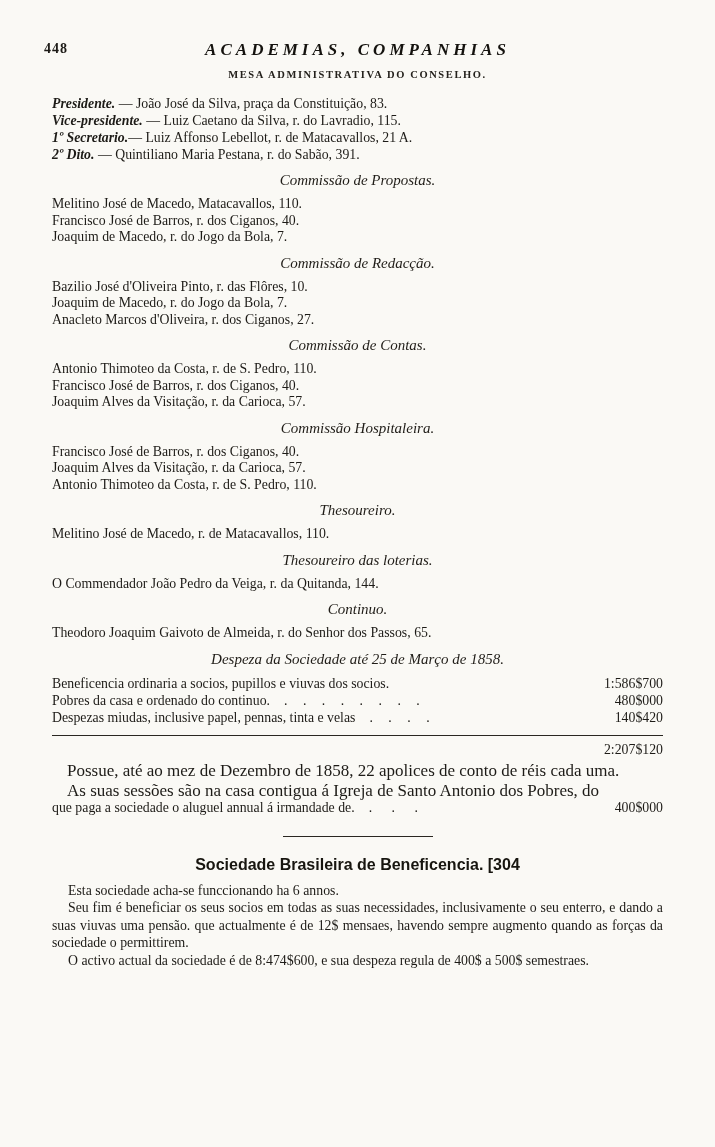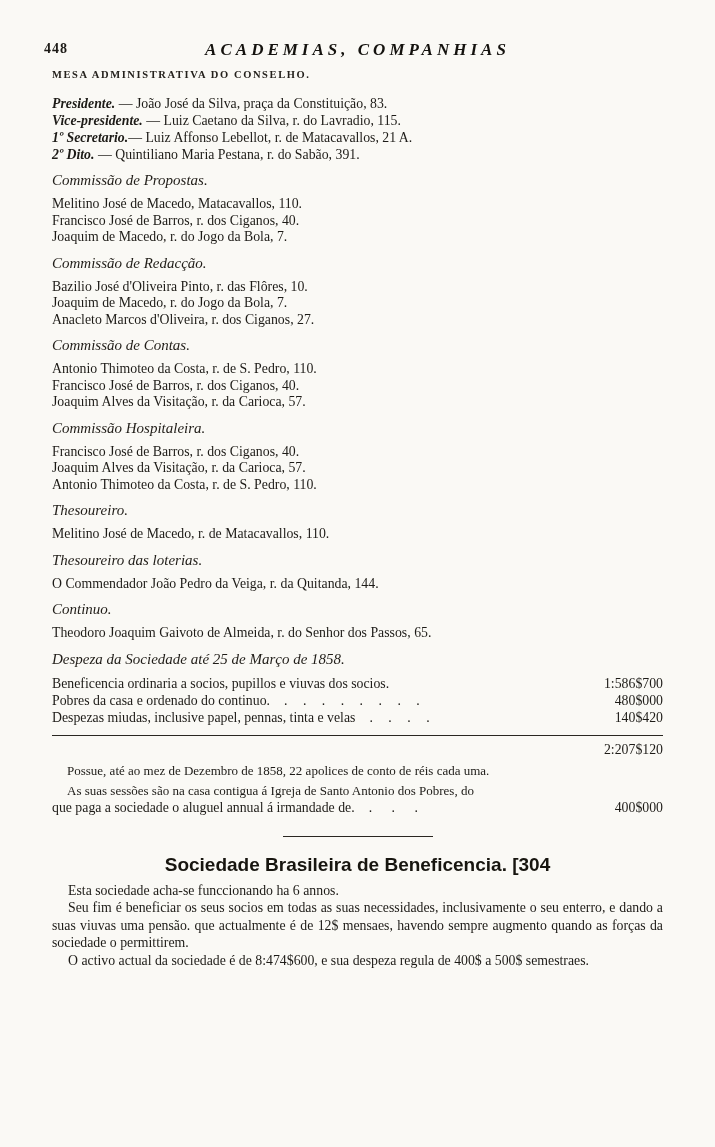--- a/index.html
+++ b/index.html
@@ -27,34 +27,36 @@
     font-weight:bold;font-size:14px;letter-spacing:1px;
   }
   .page-title{
     font-weight:bold;
     font-size:17px;
     letter-spacing:4px;
     color:#14120e;
     font-style:italic;
   }
   .subtitle{
+    text-align:center;
     font-weight:bold;
     font-size:10.5px;
     letter-spacing:1.6px;
     margin-bottom:15px;
     color:#24211c;
   }
   .officers{margin-bottom:2px;}
   .officer-line{
     font-size:13.8px;
     line-height:17px;
   }
   .officer-label{font-style:italic;font-weight:bold;}
   .section{margin-top:8px;}
   .section-heading{
+    text-align:center;
     font-style:italic;
     font-size:15px;
     line-height:19px;
     margin-bottom:6px;
     color:#201d18;
   }
   .member-line{
     font-size:13.8px;
     line-height:16.5px;
   }
@@ -79,42 +81,42 @@
     margin-top:9px;
     margin-bottom:5px;
   }
   .total-row{
     text-align:right;
     font-size:13.8px;
     line-height:17px;
     margin-bottom:4px;
   }
   .note{
-    font-size:13px;
+    font-size:17px;
     line-height:17px;
     text-align:justify;
     text-indent:15px;
     margin-top:3px;
   }
   .note-amount-line{
     display:flex;
     align-items:baseline;
     font-size:13.8px;
     line-height:17px;
   }
   .note-amount-line .exp-dots{letter-spacing:8px;}
   .divider{
     width:150px;
     border-top:1.5px solid #2a2722;
     margin:20px auto 18px auto;
   }
   .society-heading{
     text-align:center;
     font-weight:bold;
-    font-size:19px;
+    font-size:16px;
     line-height:19px;
     margin-bottom:8px;
     color:#17150f;
     font-family:"Liberation Sans","DejaVu Sans",sans-serif;
   }
   .society-ref{font-weight:bold;}
   .para{
     font-size:13.8px;
     line-height:17.5px;
     text-align:justify;

